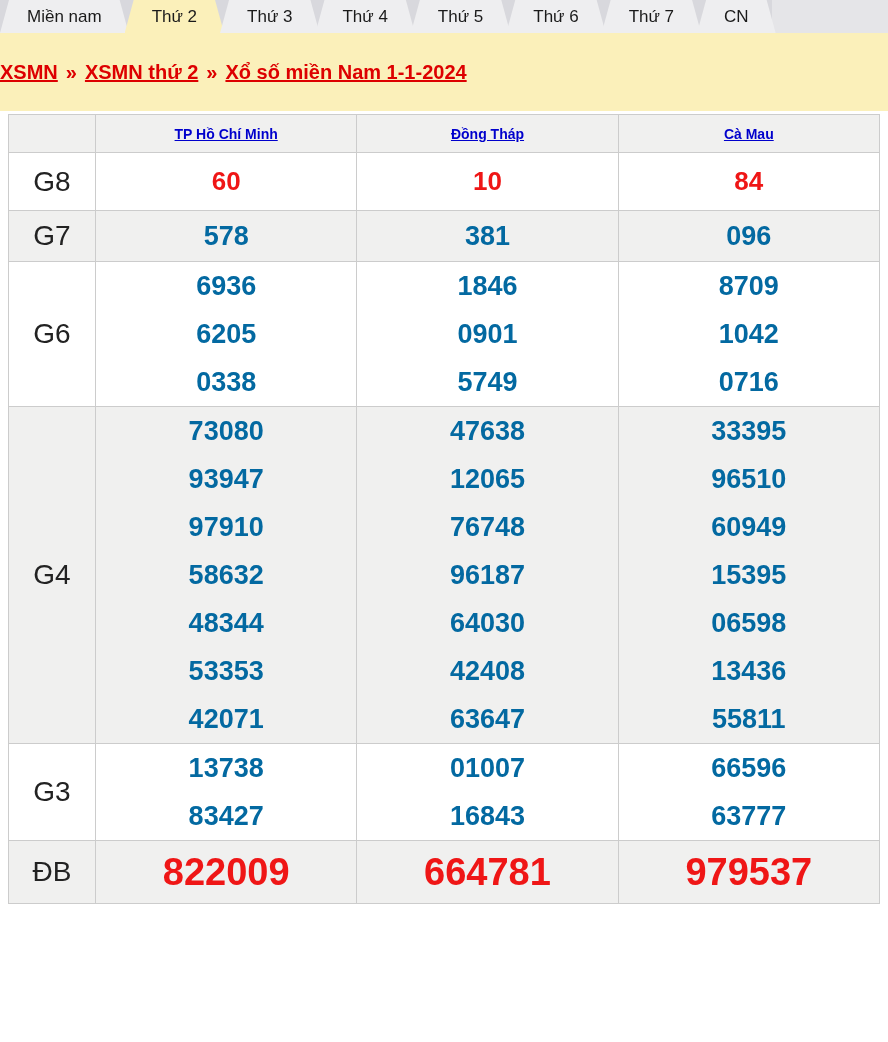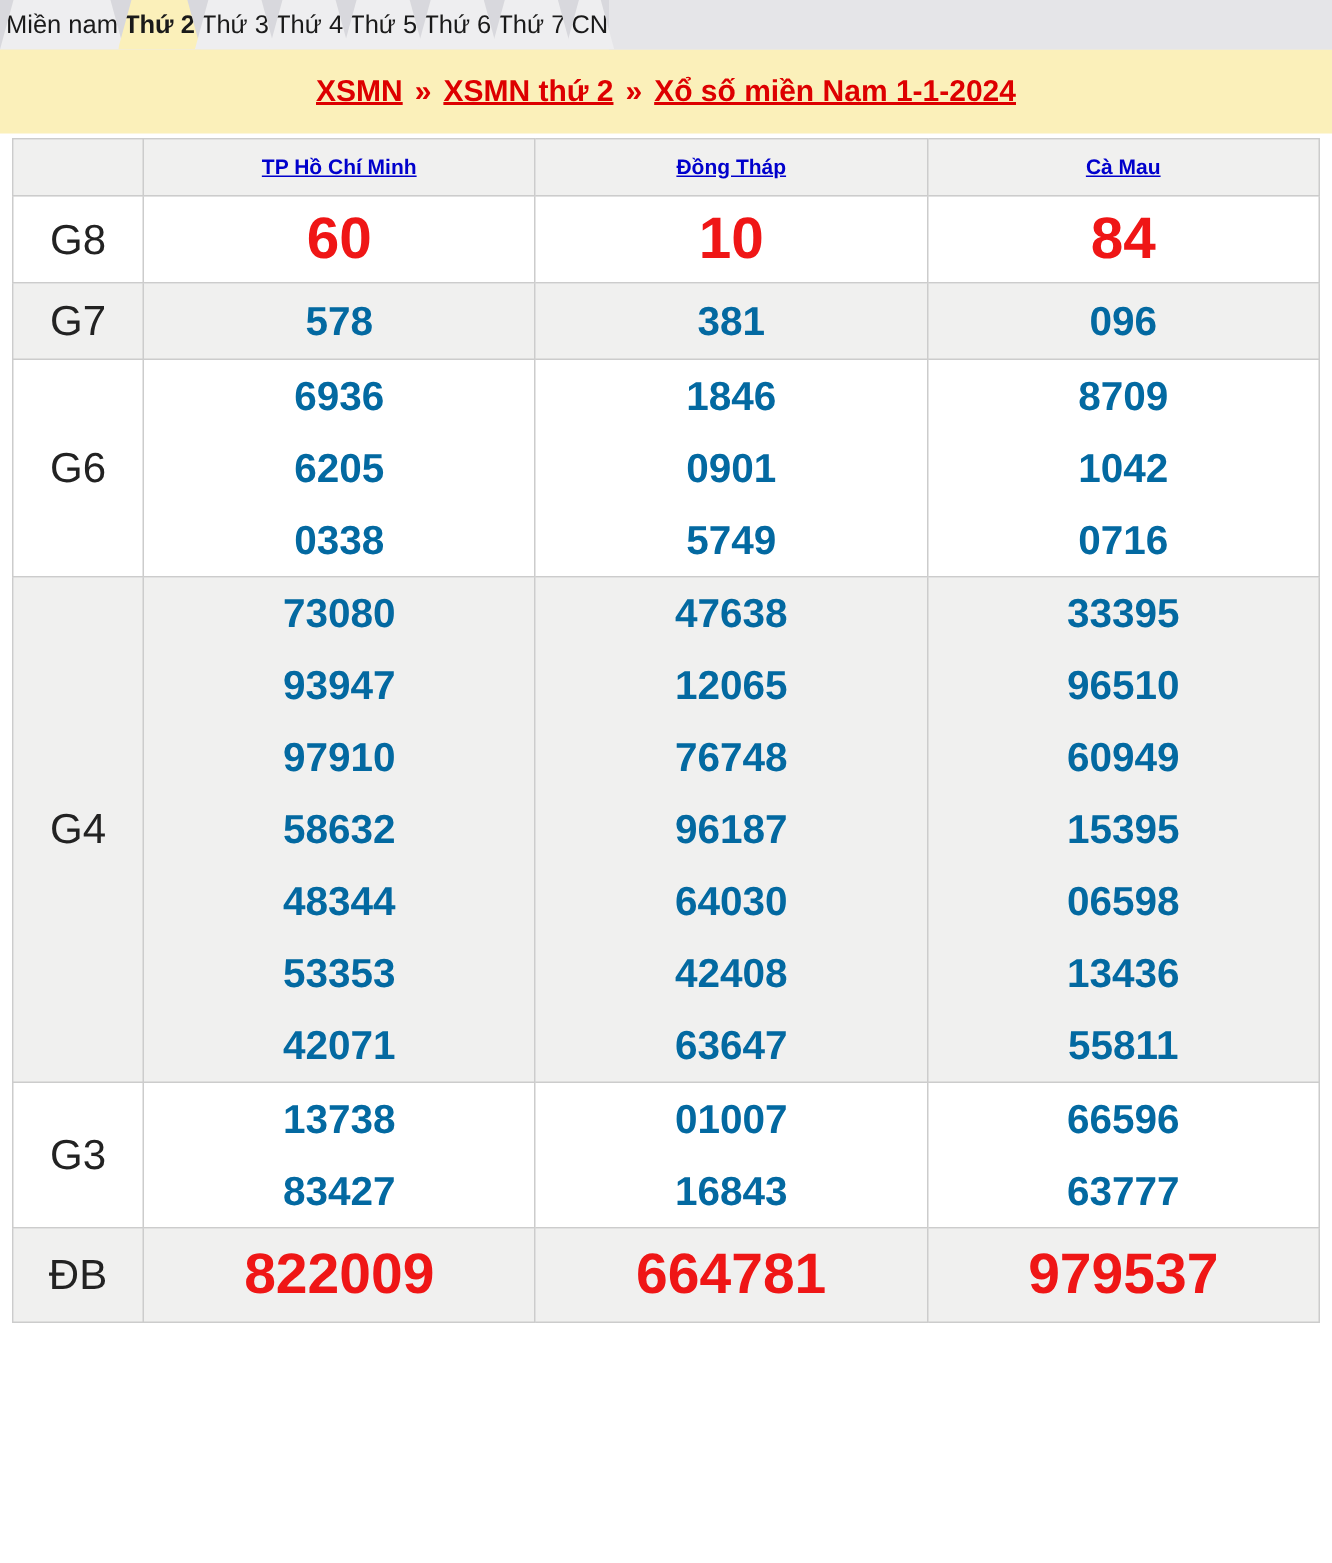--- a/index.html
+++ b/index.html
@@ -19,31 +19,31 @@
     width:888px;height:1042px;overflow:hidden;background:#ffffff;
     font-family:"Liberation Sans","DejaVu Sans",sans-serif;color:#1a1a1a;
   }
   
   .tabbar{
     height:33px;background:var(--tabbar);
     display:flex;align-items:stretch;
   }
   .tab{
     background:var(--tab);
-    padding:0 4px;display:flex;align-items:center;justify-content:center;
+    padding:0 27px;display:flex;align-items:center;justify-content:center;
     font-size:17px;color:#1a1a1a;cursor:pointer;white-space:nowrap;
     clip-path:polygon(9px 0,calc(100% - 9px) 0,100% 100%,0 100%);
     margin-right:-4px;
   }
-  .tab.active{background:var(--cream);font-weight:bold;}
+  .tab.active{background:var(--cream);font-weight:normal;}
   .tab-filler{flex:1;background:var(--tabbar-rest);}
   
   .banner{
-    height:56px;background:var(--cream);
-    display:flex;align-items:center;justify-content:center;
+    height:78px;background:var(--cream);
+    display:flex;align-items:center;justify-content:flex-start;
   }
   .breadcrumb{font-size:20px;font-weight:bold;color:var(--link-red);}
   .breadcrumb a{color:var(--link-red);text-decoration:underline;cursor:pointer;}
   .breadcrumb .sep{margin:0 8px;text-decoration:none;}
   
   .table-wrap{padding:3px 8px 0 8px;}
   table{width:100%;border-collapse:collapse;table-layout:fixed;}
   th,td{border:1px solid var(--border);text-align:center;vertical-align:middle;}
   col.label-col{width:87px;}
   thead th{
@@ -54,21 +54,21 @@
     text-decoration:underline;cursor:pointer;
   }
   tbody th{
     font-weight:normal;font-size:28px;color:#222;background:transparent;
   }
   tbody tr:nth-child(even){background:var(--row-shade);}
   td div{
     font-size:27px;font-weight:bold;line-height:48px;color:#0369a1;
   }
   tbody tr.single td div{line-height:50px;}
-  tbody tr:first-child td div{color:var(--red);font-size:39px;line-height:57px;}
+  tbody tr:first-child td div{color:var(--red);font-size:26px;line-height:57px;}
   tbody tr:last-child  td div{color:var(--red);font-size:38px;line-height:62px;}
 </style>
 </head>
 <body>
 
 <nav class="tabbar" id="tabbar">
     <div class="tab">Miền nam</div>
     <div class="tab active">Thứ 2</div>
     <div class="tab">Thứ 3</div>
     <div class="tab">Thứ 4</div>

